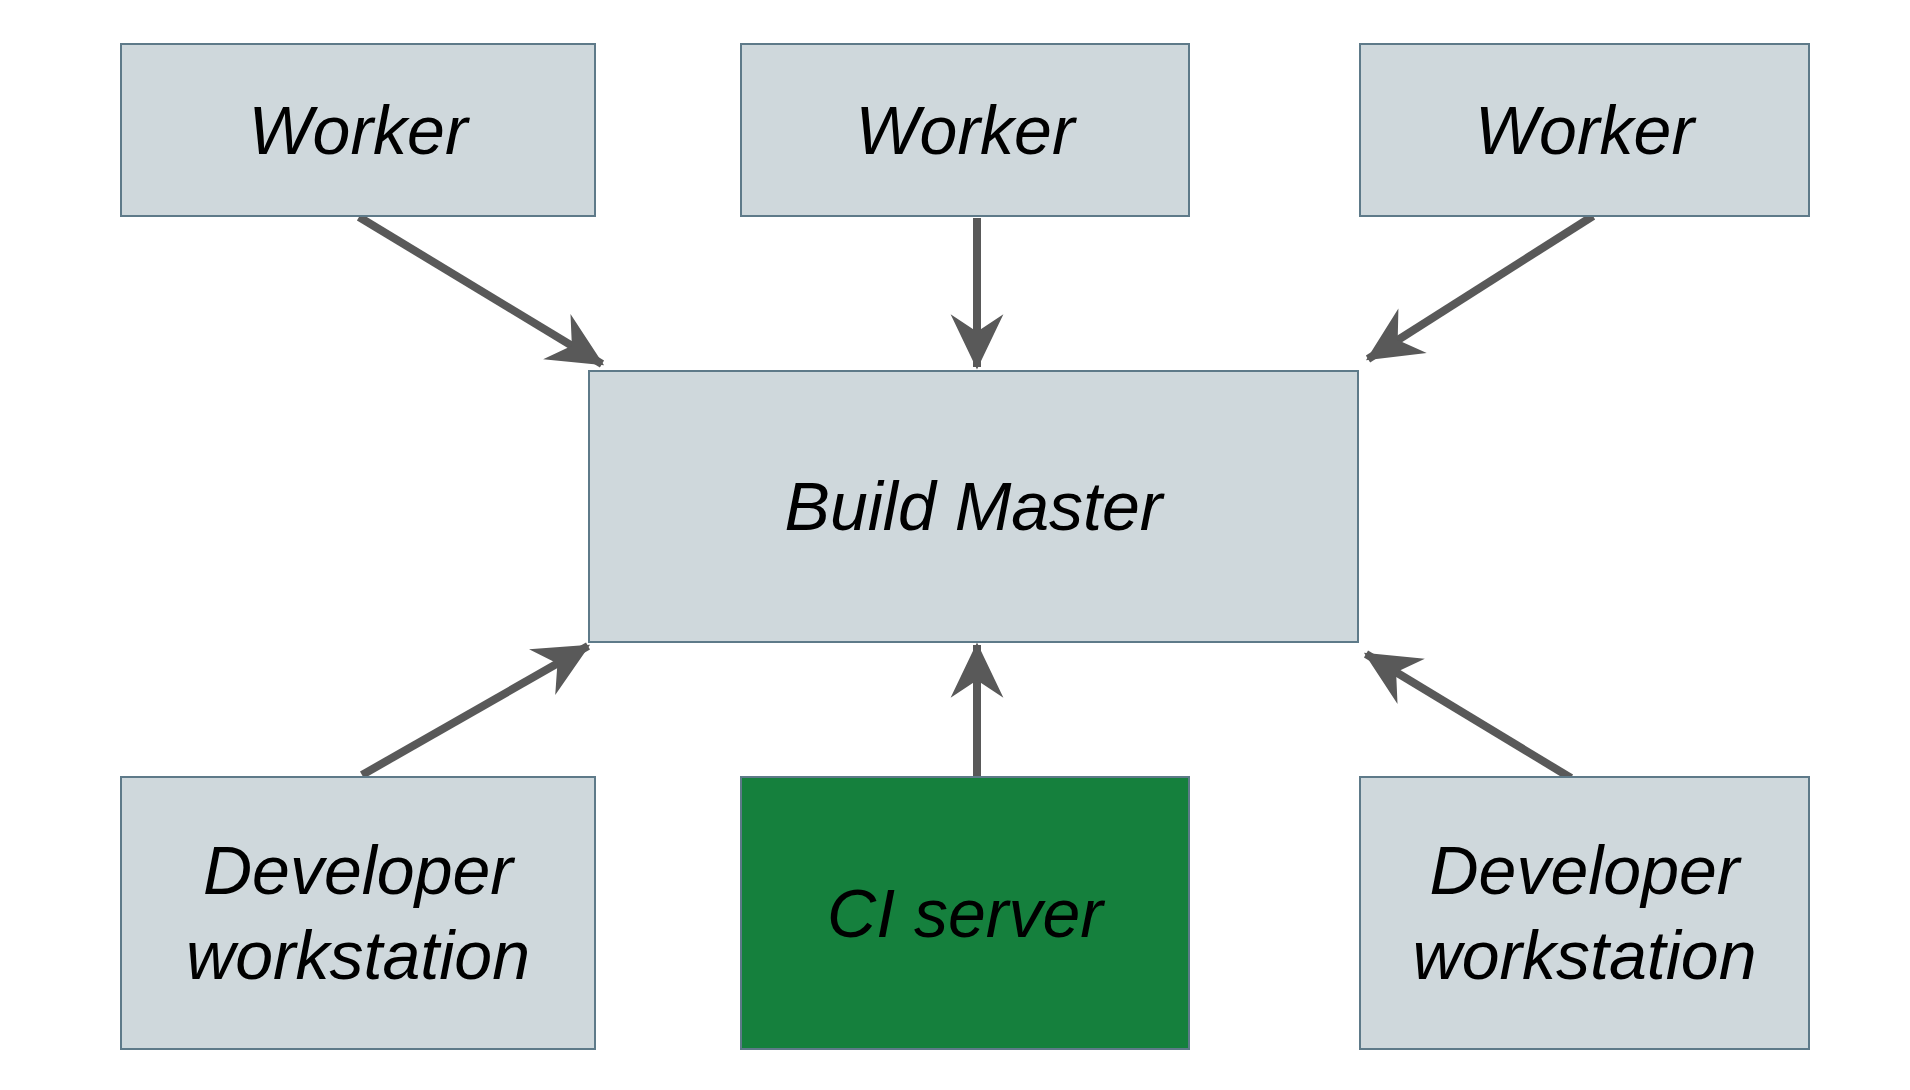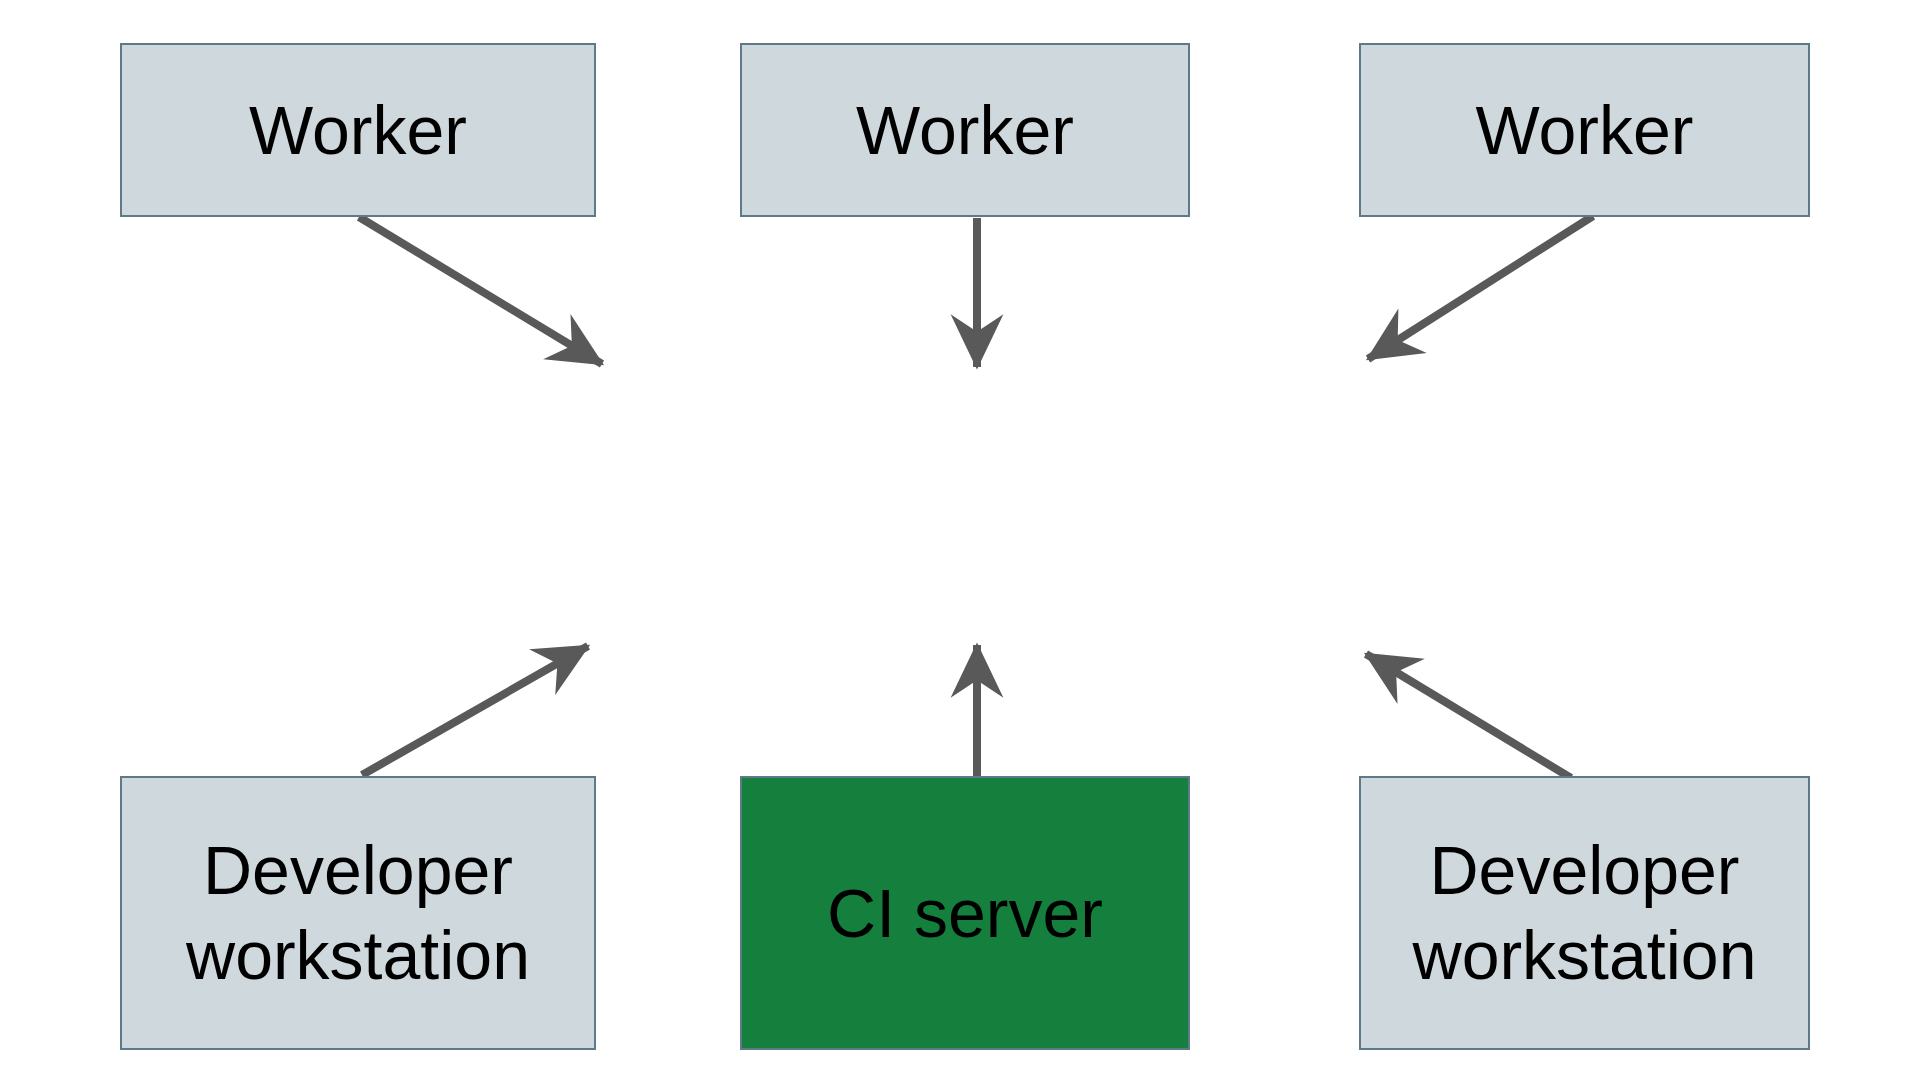--- a/index.html
+++ b/index.html
@@ -3,20 +3,21 @@
 <meta charset="utf-8">
 <style>
   html, body { margin: 0; padding: 0; background: #ffffff; }
   .canvas {
     position: relative;
     width: 1910px;
     height: 1090px;
     background: #ffffff;
     font-family: "Liberation Sans", sans-serif;
     overflow: hidden;
+    font-style: italic;
   }
   .node {
     position: absolute;
     box-sizing: border-box;
     display: flex;
     align-items: center;
     justify-content: center;
     text-align: center;
     border-style: solid;
     border-width: 2.5px;
@@ -54,20 +55,23 @@
   </svg>
 <div class="node" style="left: 120px; top: 43px; width: 476px; height: 174px; background: rgb(207, 216, 220); border-color: rgb(94, 122, 137); color: rgb(0, 0, 0);">
       <span>Worker</span>
     </div>
     <div class="node" style="left: 740px; top: 43px; width: 450px; height: 174px; background: rgb(207, 216, 220); border-color: rgb(94, 122, 137); color: rgb(0, 0, 0);">
       <span>Worker</span>
     </div>
     <div class="node" style="left: 1359px; top: 43px; width: 451px; height: 174px; background: rgb(207, 216, 220); border-color: rgb(94, 122, 137); color: rgb(0, 0, 0);">
       <span>Worker</span>
     </div>
+    <div class="node" style="left: 588px; top: 370px; width: 771px; height: 273px; background: rgb(207, 216, 220); border-color: rgb(94, 122, 137); color: rgb(0, 0, 0);">
+      <span>Build Master</span>
+    </div>
     <div class="node" style="left: 120px; top: 776px; width: 476px; height: 274px; background: rgb(207, 216, 220); border-color: rgb(94, 122, 137); color: rgb(0, 0, 0);">
       <span>Developer workstation</span>
     </div>
     <div class="node" style="left: 740px; top: 776px; width: 450px; height: 274px; background: #15803d; border-color: rgb(94, 122, 137); color: rgb(0, 0, 0);">
       <span>CI server</span>
     </div>
     <div class="node" style="left: 1359px; top: 776px; width: 451px; height: 274px; background: rgb(207, 216, 220); border-color: rgb(94, 122, 137); color: rgb(0, 0, 0);">
       <span>Developer workstation</span>
     </div>
   </div>

